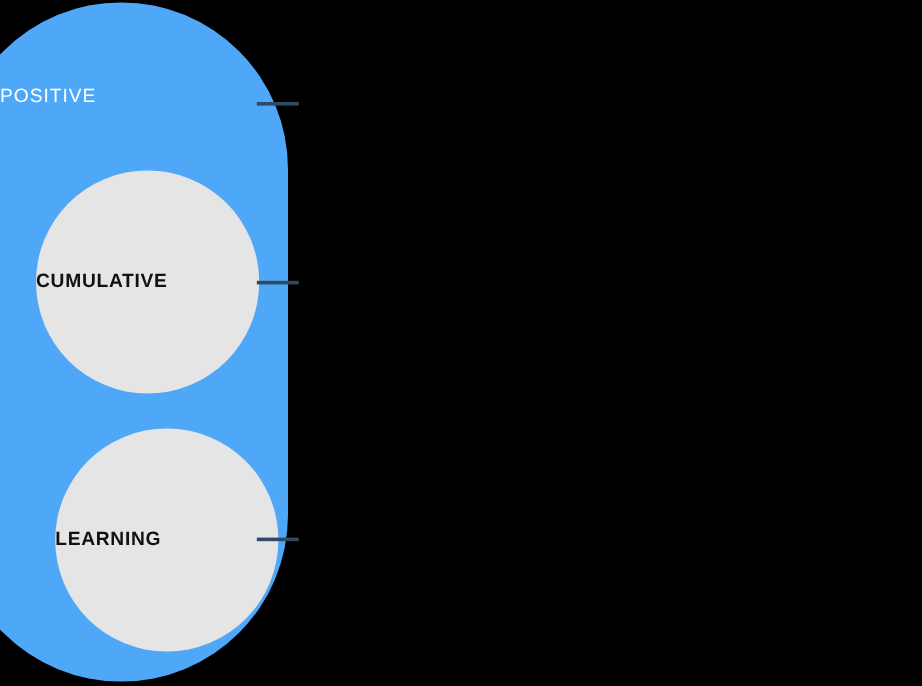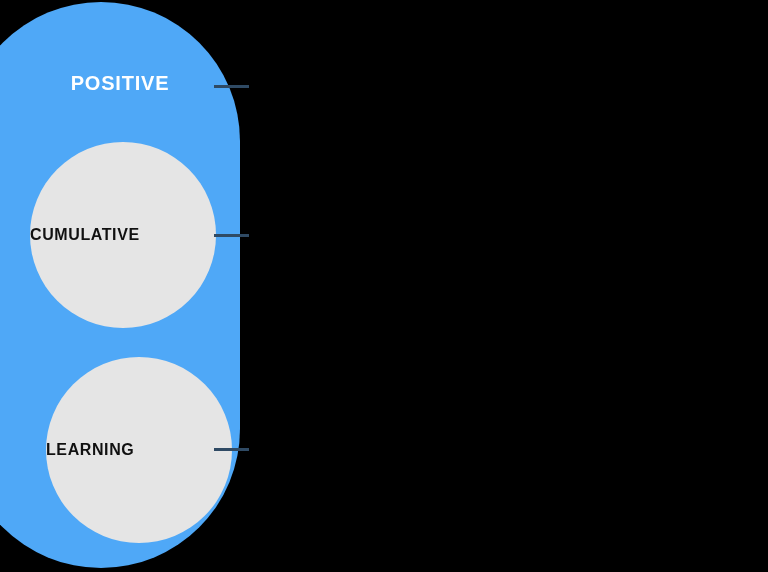--- a/index.html
+++ b/index.html
@@ -58,23 +58,23 @@
     white-space: nowrap;
     text-align: center;
   }
 
   
   .pill-label {
     position: absolute;
     left: 0;
     top: 72px;
     width: 240px;
-    text-align: center;
-    font-size: 20px;
-    font-weight: 700;
+    text-align: left;
+    font-size: 16px;
+    font-weight: 400;
     letter-spacing: 0.8px;
     color: #FFFFFF;
     white-space: nowrap;
   }
 
   
   .leader {
     position: absolute;
     height: 3px;
     background: #2F4A64;

